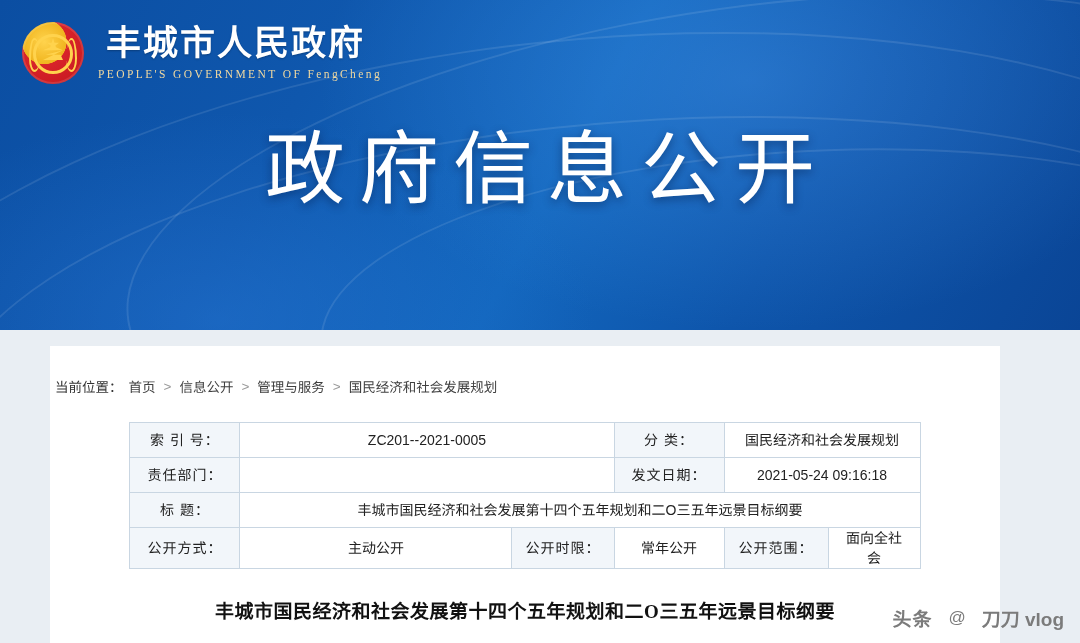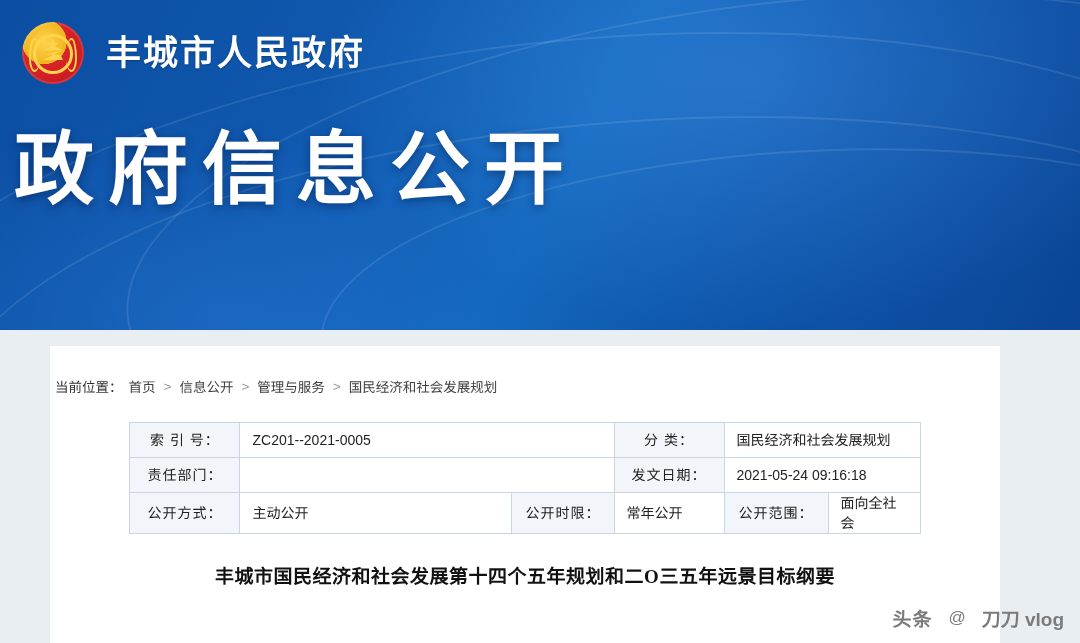--- a/index.html
+++ b/index.html
@@ -116,24 +116,24 @@
     line-height: 18px;
     margin-top: 2px;
     font-family: "Liberation Serif", serif;
   }
 
   
   .banner-title {
     position: absolute;
     left: 0; right: 0;
     top: 122px;
-    text-align: left;
+    text-align: center;
     color: #ffffff;
     font-size: 80px;
-    font-weight: bold;
+    font-weight: normal;
     letter-spacing: 14px;
     text-indent: 14px;
     line-height: 96px;
     text-shadow: 0 3px 10px rgba(0,20,60,0.45);
     z-index: 4;
   }
 
   
   .page-wrap {
     position: relative;
@@ -183,21 +183,21 @@
   }
   .meta-table td.k {
     background: #f2f6fa;
     text-align: center;
     color: #222;
     letter-spacing: 1px;
     white-space: nowrap;
   }
   .meta-table td.v {
     background: #ffffff;
-    text-align: left;
+    text-align: center;
     color: #222;
   }
 
   
   .doc-title {
     margin: 28px auto 0 auto;
     width: 880px;
     text-align: center;
     font-size: 19px;
     font-weight: bold;
@@ -244,20 +244,21 @@
   <div class="logo-row">
     <div class="emblem">
       <div class="gear"></div>
       <div class="wheat-l"></div>
       <div class="wheat-r"></div>
       <div class="star">★</div>
       <div class="tower"></div>
     </div>
     <div class="site-names">
       <div class="site-name-cn">丰城市人民政府</div>
+      <div class="site-name-en">PEOPLE'S GOVERNMENT OF FengCheng</div>
     </div>
   </div>
 
   <div class="banner-title">政府信息公开</div>
 </div>
 
 <div class="page-wrap">
   <div class="content-card">
 
     <div class="breadcrumb">
@@ -287,20 +288,24 @@
           <td class="k" colspan="1">分 类：</td>
           <td class="v" colspan="2">国民经济和社会发展规划</td>
         </tr>
         <tr>
           <td class="k" colspan="1">责任部门：</td>
           <td class="v" colspan="2"></td>
           <td class="k" colspan="1">发文日期：</td>
           <td class="v" colspan="2">2021-05-24 09:16:18</td>
         </tr>
         <tr>
+          <td class="k" colspan="1">标 题：</td>
+          <td class="v" colspan="5">丰城市国民经济和社会发展第十四个五年规划和二O三五年远景目标纲要</td>
+        </tr>
+        <tr>
           <td class="k">公开方式：</td>
           <td class="v">主动公开</td>
           <td class="k">公开时限：</td>
           <td class="v">常年公开</td>
           <td class="k">公开范围：</td>
           <td class="v">面向全社会</td>
         </tr>
       </tbody>
     </table>
 

